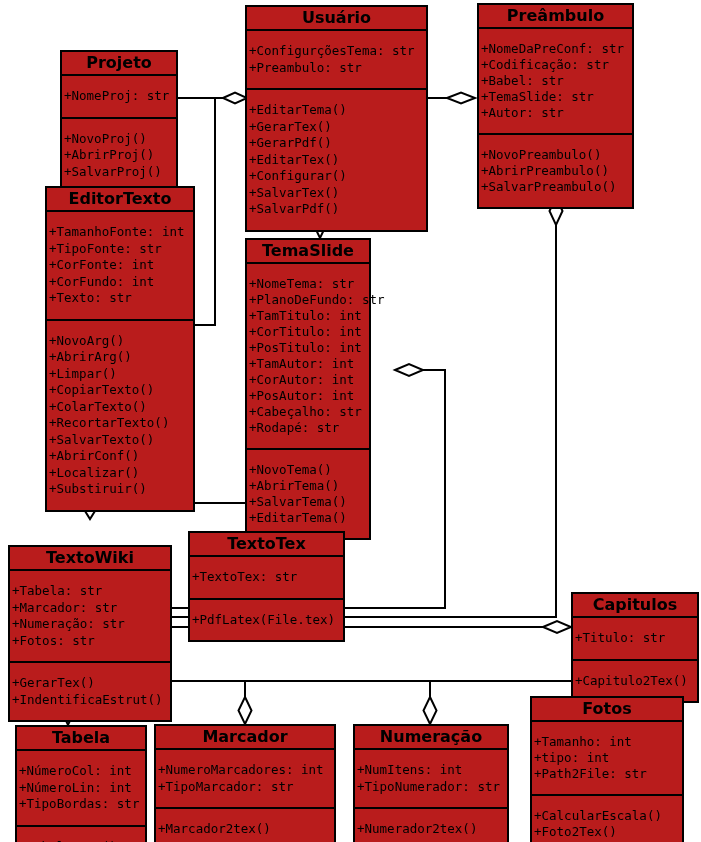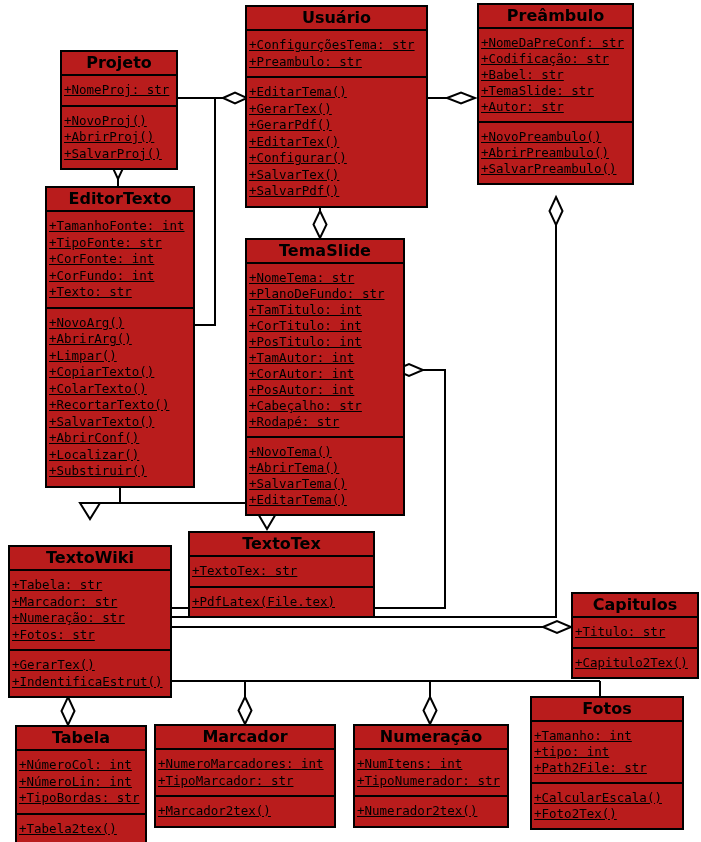--- a/index.html
+++ b/index.html
@@ -3,32 +3,32 @@
 <meta charset="utf-8">
 <style>
   html,body{margin:0;padding:0;background:#ffffff;}
   .canvas{position:relative;width:701px;height:842px;background:#ffffff;overflow:hidden;
           font-family:"DejaVu Sans",sans-serif;}
   svg.rels{position:absolute;left:0;top:0;}
   .uml{position:absolute;border:2px solid #000;background:#b91c1c;box-sizing:border-box;}
   .uml .t{font-family:"DejaVu Sans",sans-serif;font-weight:bold;font-size:16px;line-height:22px;
           text-align:center;border-bottom:2px solid #000;white-space:nowrap;overflow:hidden;}
   .uml .a{border-bottom:2px solid #000;}
-  .uml .a,.uml .m{padding:6px 2px;text-decoration:underline;}
+  .uml .a,.uml .m{padding:12px 2px;}
   .member{font-family:"DejaVu Sans Mono",monospace;font-size:12.5px;line-height:16.5px;
           white-space:nowrap;color:#000;}
   .tight .member{line-height:16px;}
   
   #c-projeto    {left:60px;  top:50px;  width:118px;}
   #c-usuario    {left:245px; top:5px;   width:183px;}
   #c-preambulo  {left:477px; top:3px;   width:157px;}
   #c-editortexto{left:45px;  top:186px; width:150px;}
-  #c-temaslide  {left:245px; top:238px; width:160px;}
+  #c-temaslide  {left:245px; top:238px; width:126px;}
   #c-textowiki  {left:8px;   top:520px; width:164px;margin-top:25px;}
-  #c-textotex   {left:188px; top:531px; width:187px;}
+  #c-textotex   {left:188px; top:531px; width:157px;}
   #c-capitulos  {left:571px; top:592px; width:128px;}
   #c-tabela     {left:3px;   top:725px; width:132px;margin-left:12px;}
   #c-marcador   {left:154px; top:724px; width:182px;}
   #c-numeracao  {left:353px; top:724px; width:156px;}
   #c-fotos      {left:530px; top:696px; width:154px;}
 </style>
 </head>
 <body>
 
 <div class="canvas">

